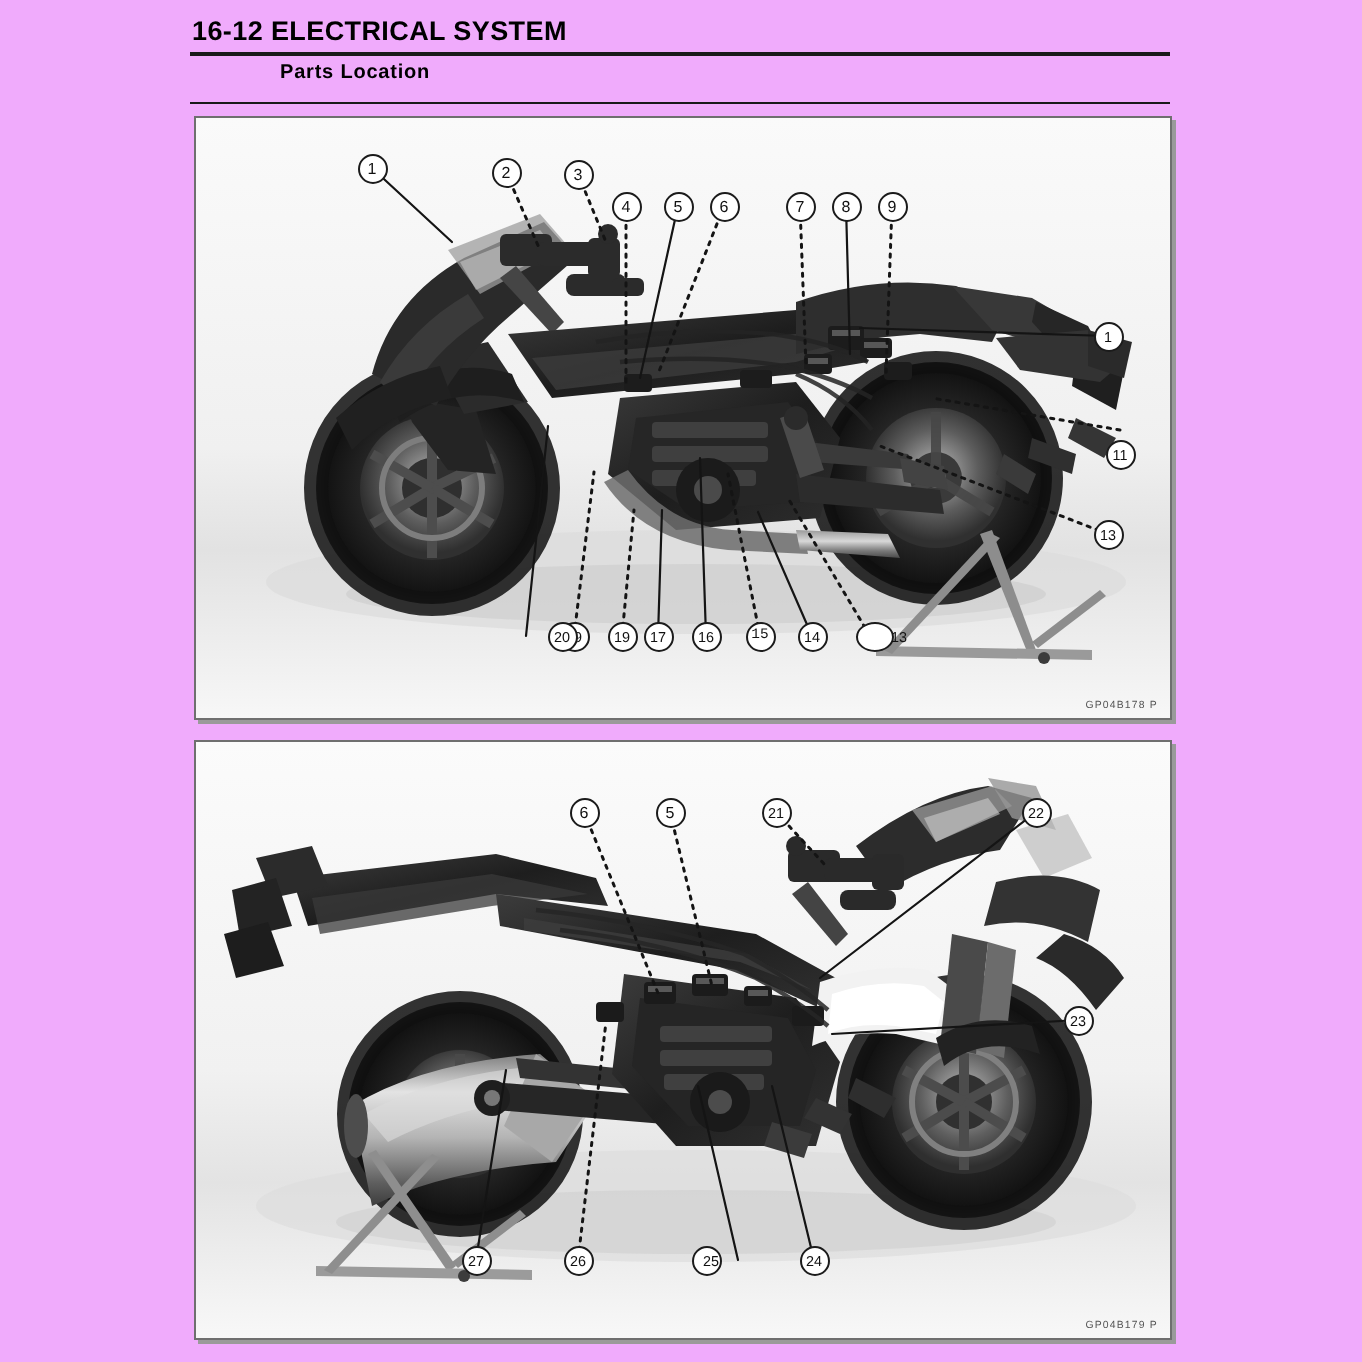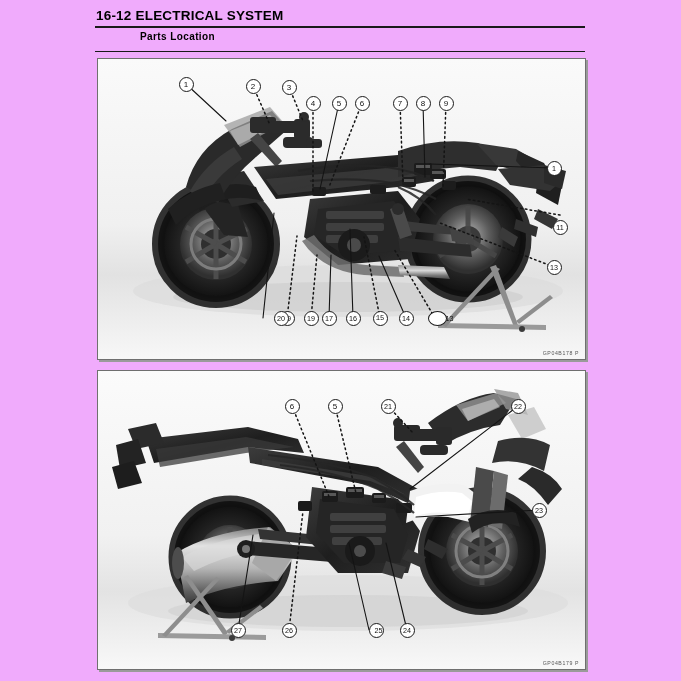--- a/index.html
+++ b/index.html
@@ -481,18 +481,18 @@
         <line x1="191" y1="259" x2="205" y2="140" stroke="#141414" stroke-width="1.5" stroke-dasharray="1.6 3.2" stroke-linecap="round"></line>
         <line x1="140" y1="259" x2="155" y2="164" stroke="#141414" stroke-width="1.1" stroke-linecap="round"></line>
       </svg>
     <div class="fig-code">GP04B179  P</div>
   <div class="callout" style="left: 194px; top: 35px;">6</div>
       <div class="callout" style="left: 237px; top: 35px;">5</div>
       <div class="callout wide" style="left: 290px; top: 35px;">21</div>
       <div class="callout wide" style="left: 420px; top: 35px;">22</div>
       <div class="callout wide" style="left: 441px; top: 139px;">23</div>
       <div class="callout wide" style="left: 309px; top: 259px;">24</div>
-      <div class="callout wide" style="left: 278px; top: 259px; text-align: right;">25</div>
+      <div class="callout wide" style="left: 255px; top: 259px; text-align: right;">25</div>
       <div class="callout wide" style="left: 191px; top: 259px;">26</div>
       <div class="callout wide" style="left: 140px; top: 259px;">27</div>
     </div>
 
 </div>
 
 </body></html>

